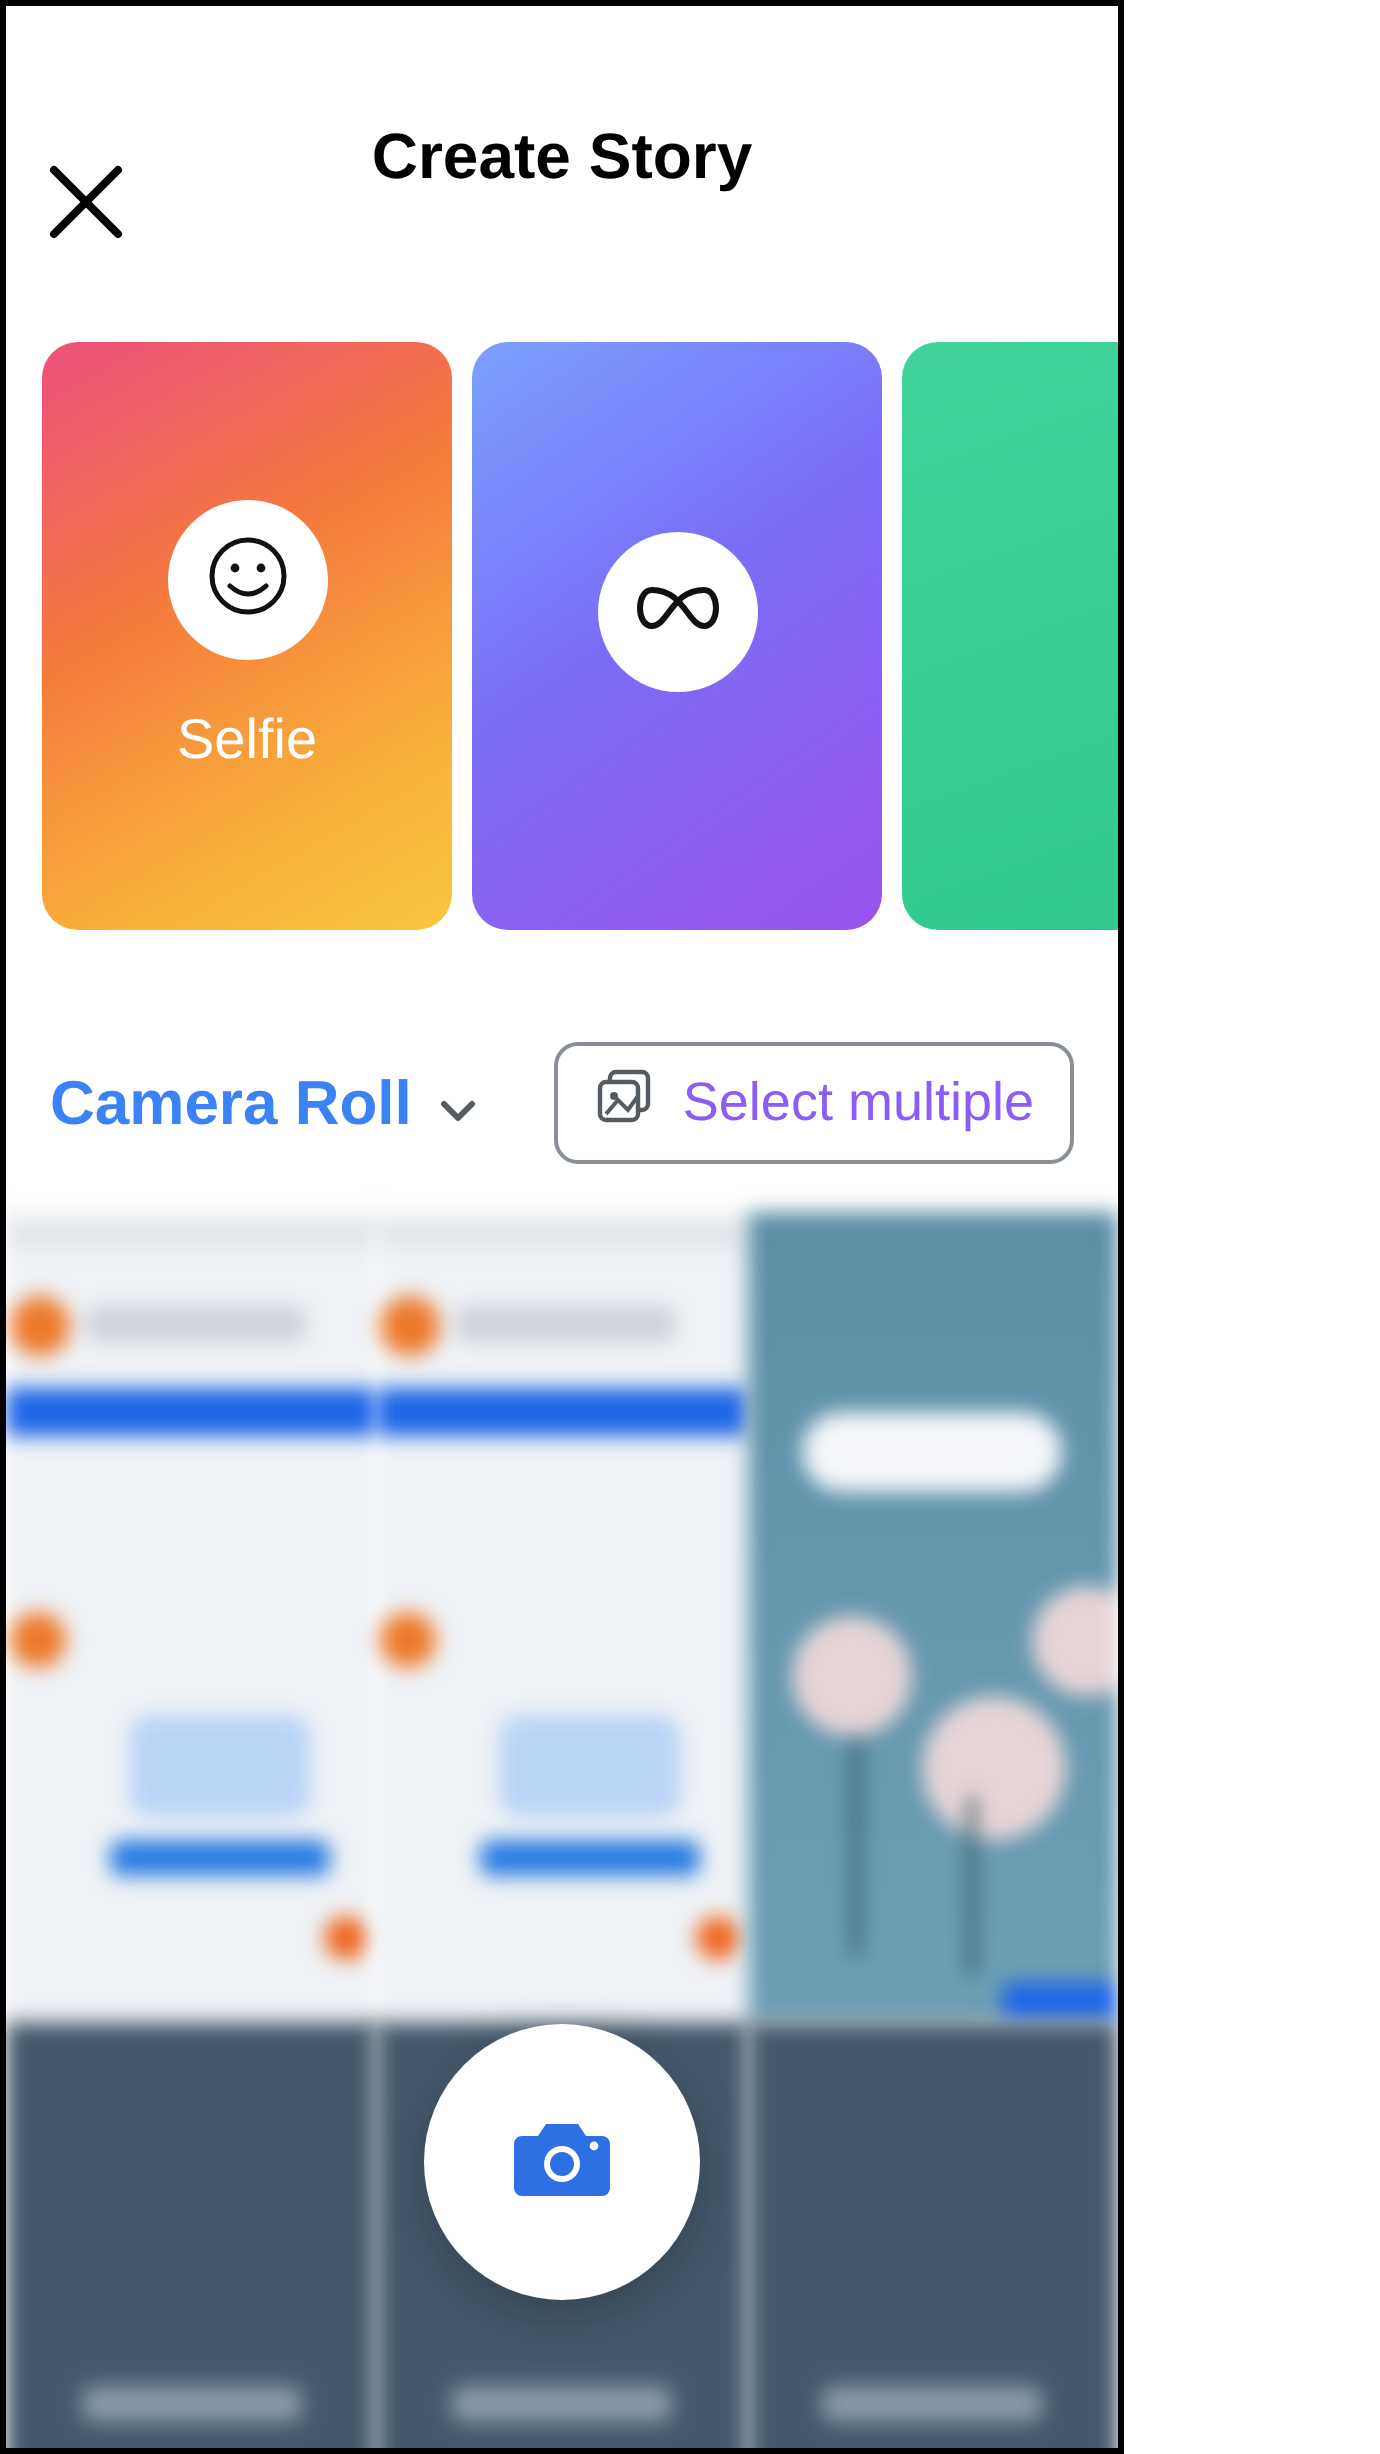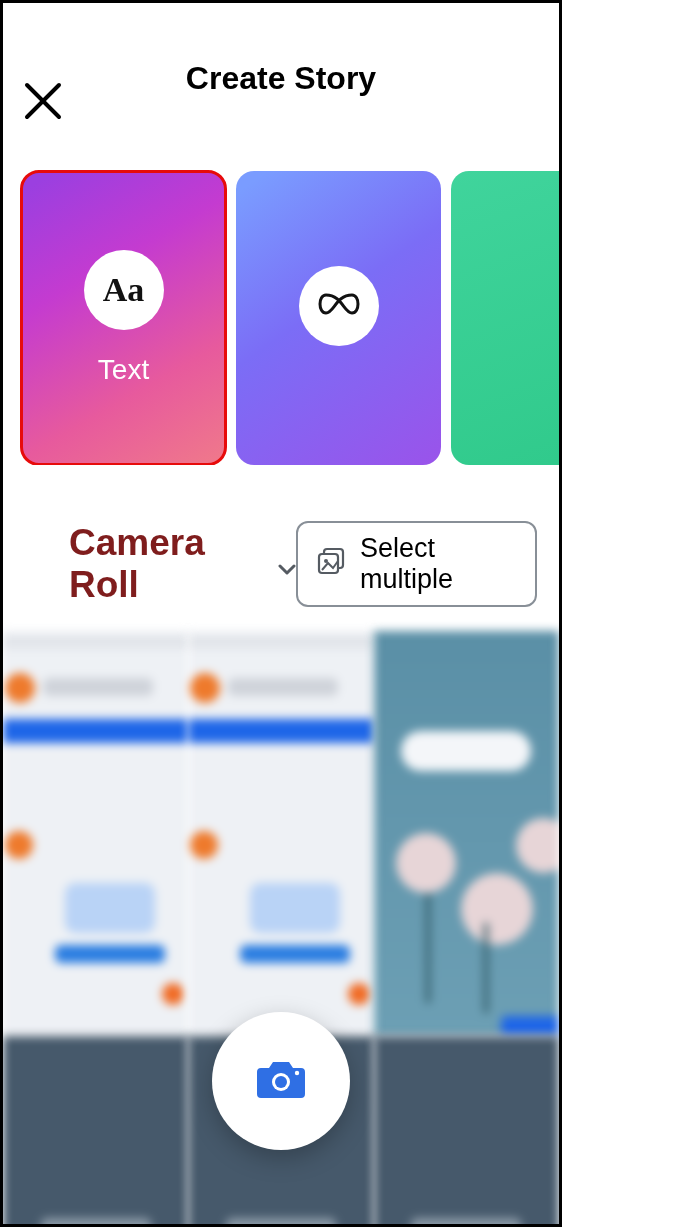--- a/index.html
+++ b/index.html
@@ -21,23 +21,23 @@
   .mode-card .circle span.aa { font-family: Georgia, 'Times New Roman', serif; font-weight:600; font-size:34px; color:#111; }
   .mode-card .label { font-size:28px; font-weight:500; }
 
   .bg-text    { background: linear-gradient(150deg, #9b3fe0 5%, #c43bd0 35%, #e75a9d 70%, #f07a8a 100%); }
   .bg-selfie  { background: linear-gradient(150deg, #ed5475 5%, #f57a3d 40%, #f8b03a 75%, #f9c63f 100%); }
   .bg-boom    { background: linear-gradient(145deg, #7a9cff 5%, #7b6df6 45%, #9a53ea 100%); }
   .bg-green   { background: linear-gradient(160deg, #40d49c 0%, #2fc98a 100%); }
 
   
   .gallery-head { display:flex; align-items:center; justify-content:space-between; padding: 56px 22px 24px 22px; }
-  .album-picker { display:flex; align-items:center; gap:14px; color:#7f1d1d; font-size:37px; font-weight:600; cursor:pointer;margin-left:44px; }
+  .album-picker { display:flex; align-items:center; gap:14px; color:#3b82f6; font-size:31px; font-weight:600; cursor:pointer; }
   .album-picker svg { width:18px; height:12px; }
-  .multi-btn { display:flex; align-items:center; gap:14px; border:2px solid #888f97; border-radius:12px; padding:10px 18px; color:#000000; font-size:27px; font-weight:500; cursor:pointer; background:#fff; }
+  .multi-btn { display:flex; align-items:center; gap:14px; border:2px solid #888f97; border-radius:12px; padding:10px 18px; color:#8b5cf6; font-size:27px; font-weight:500; cursor:pointer; background:#fff; }
   .multi-btn svg { width:30px; height:30px; }
 
   
   .grid { display:grid; grid-template-columns: repeat(3, 1fr); gap:0; }
   .thumb { position:relative; height: 405px; overflow:hidden; cursor:pointer; filter: blur(5px); }
   .thumb-inner { position:absolute; inset:-8px; }
   .thumb-sc { background:#eef1f5; }
   .thumb-sc .row1 { position:absolute; top:12px; left:6px; right:6px; height:14px; background:#e2e5ea; border-radius:4px; }
   .thumb-sc .avatar { position:absolute; top:50px; left:10px; width:30px; height:30px; border-radius:50%; background:#ee7a2c; }
   .thumb-sc .name { position:absolute; top:55px; left:48px; width:110px; height:18px; background:#cfd3da; border-radius:6px; }
@@ -79,27 +79,34 @@
             <line x1="4" y1="4" x2="36" y2="36" stroke="#000" stroke-width="4" stroke-linecap="round"></line>
             <line x1="36" y1="4" x2="4" y2="36" stroke="#000" stroke-width="4" stroke-linecap="round"></line>
           </svg>
       </span>
     </div>
     <div class="title">Create Story</div>
   </div>
 
   <div class="modes">
 
-    <div class="mode-card bg-text selected">
+
+    <div class="mode-card bg-selfie">
       <div class="circle">
-        <span class="aa">Aa</span>
-      </div>
-      <div class="label">Text</div>
-    </div>
-
+        <span>
+          <svg width="44" height="44" viewBox="0 0 44 44">
+              <circle cx="22" cy="22" r="18" stroke="#111" stroke-width="2.5" fill="none"></circle>
+              <circle cx="15.5" cy="18" r="2.2" fill="#111"></circle>
+              <circle cx="28.5" cy="18" r="2.2" fill="#111"></circle>
+              <path d="M13 27 Q22 35 31 27" stroke="#111" stroke-width="2.5" fill="none" stroke-linecap="round"></path>
+            </svg>
+        </span>
+      </div>
+      <div class="label">Selfie</div>
+    </div>
 
     <div class="mode-card bg-boom">
       <div class="circle">
         <span>
           <svg width="54" height="30" viewBox="0 0 54 30">
               <path d="M14 6 C6 6 6 24 14 24 C22 24 24 6 40 6 C48 6 48 24 40 24 C32 24 30 6 14 6 Z" stroke="#111" stroke-width="3" fill="none" stroke-linejoin="round"></path>
             </svg>
         </span>
       </div>
     </div>

